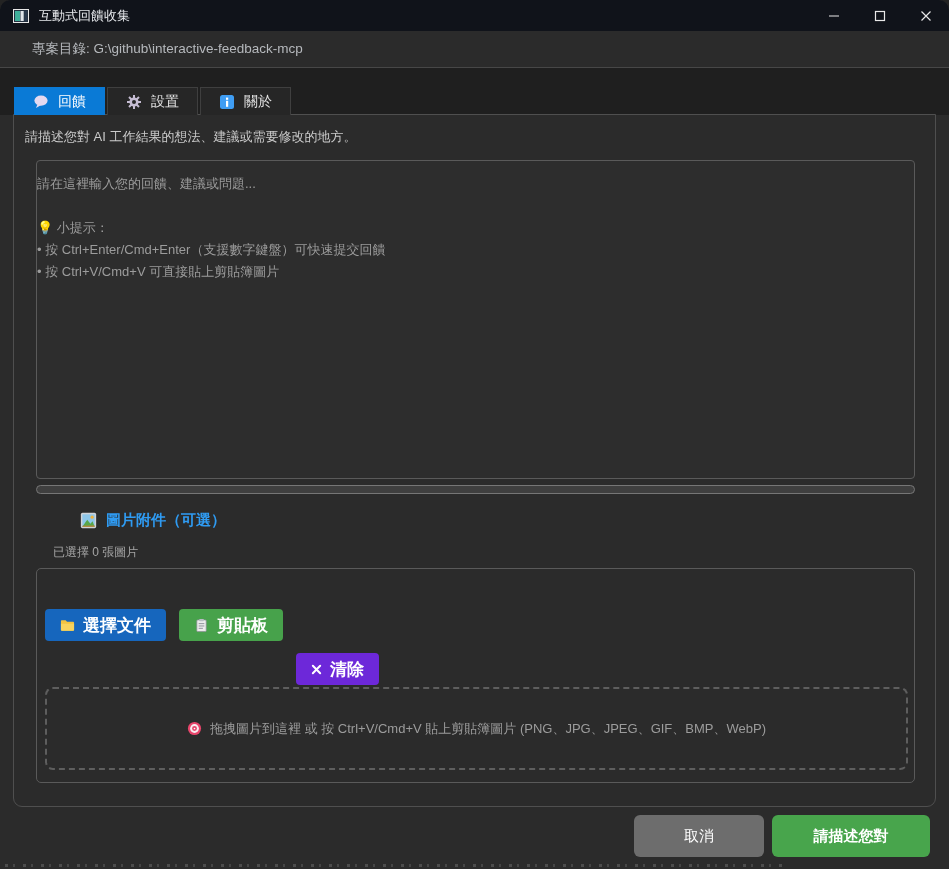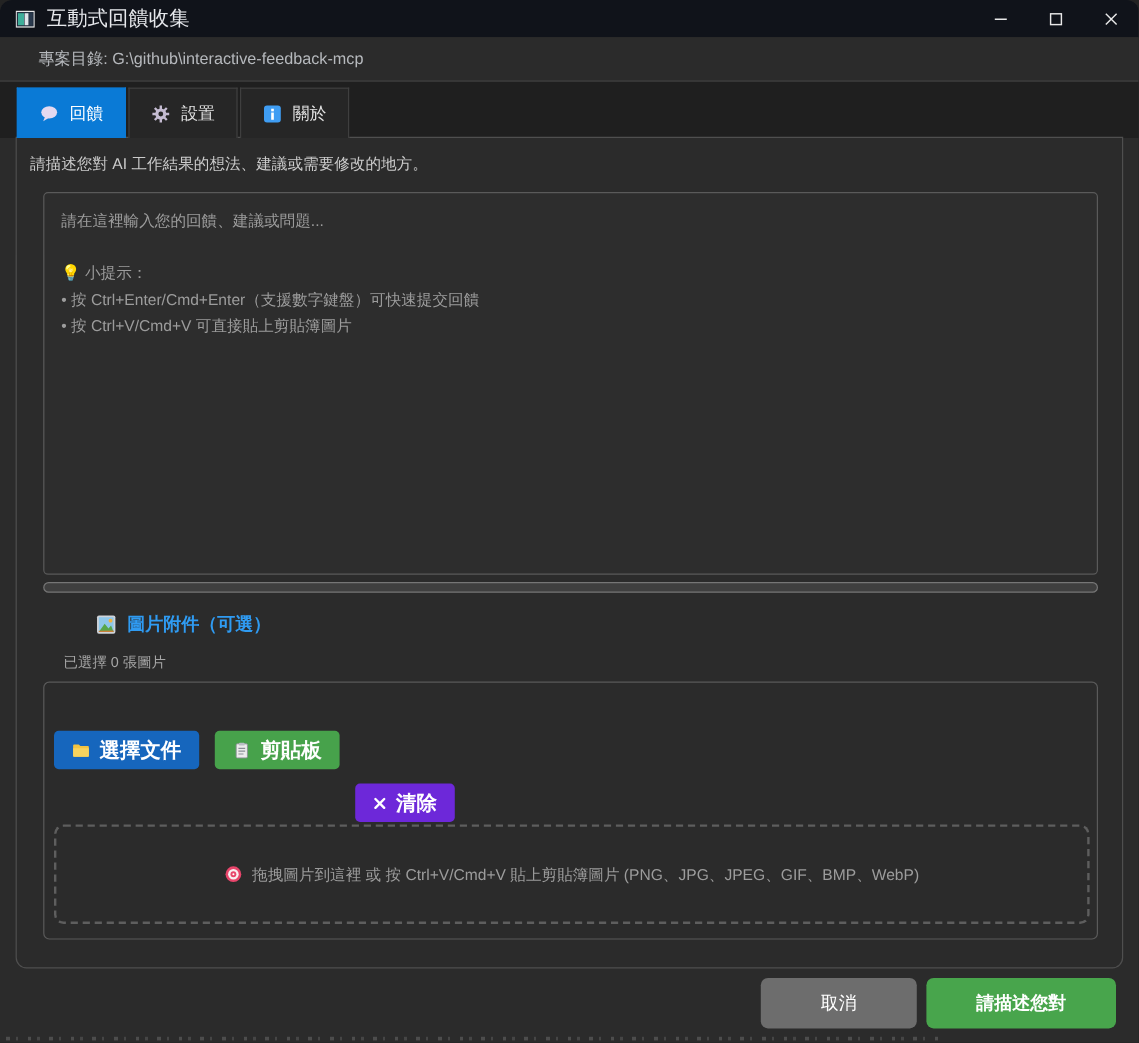--- a/index.html
+++ b/index.html
@@ -13,53 +13,53 @@
     background:#2b2b2b; overflow:hidden;
     border-radius:10px 10px 0 0;
     color:#d6d6d6;
   }
   
   .titlebar {
     position:absolute; top:0; left:0; right:0; height:31px;
     background:#10131a; display:flex; align-items:center; padding-left:13px;
   }
   .app-icon { width:16px; height:16px; margin-right:10px; flex:0 0 auto; }
-  .win-title { font-size:17px; color:#e6e8ec; }
+  .win-title { font-size:13px; color:#e6e8ec; }
   .win-controls { position:absolute; right:0; top:0; height:31px; display:flex; }
   .win-btn { width:46px; height:31px; display:flex; align-items:center; justify-content:center; }
   
   .project-row {
     position:absolute; top:31px; left:0; right:0; height:36px;
     display:flex; align-items:center; padding-left:32px;
     font-size:13.5px; color:#b6b9bd; background:#2b2b2b;
   }
   
   .tabbar {
     position:absolute; top:67px; left:0; right:0; height:48px;
     background:#1f1f1f; border-top:1px solid #474747;
   }
   .tabs { position:absolute; left:14px; bottom:0; display:flex; }
   .tab {
-    height:42px; display:flex; align-items:center; gap:9px;
+    height:28px; display:flex; align-items:center; gap:9px;
     padding:0 18px; margin-right:2px;
     background:#262626; border:1px solid #3f3f3f; border-bottom:none;
     color:#e3e3e3; font-size:14px; cursor:default; position:relative; z-index:2;
   }
   .tab.active { background:#0a7ad6; border-color:#0a7ad6; color:#ffffff; }
   .tab .ticon { width:16px; height:16px; display:block; }
   
   .pane {
     position:absolute; left:13px; top:114px; width:923px; height:693px;
     border:1px solid #4f4f4f; border-radius:0 0 9px 9px; background:#2b2b2b; z-index:1;
   }
   .description { position:absolute; left:11px; top:13px; font-size:13px; color:#cbcbcb; }
   .feedback-textarea {
     position:absolute; left:22px; top:45px; width:879px; height:319px;
     background:#2d2d2d; border:1px solid #5a5a5a; border-radius:4px;
-    resize:none; outline:none; padding:12px 14px;
+    resize:none; outline:none; padding:12px 0;
     font-family:"Liberation Sans","DejaVu Sans",sans-serif;
     font-size:13px; line-height:1.7; color:#d8d8d8;
   }
   .feedback-textarea::placeholder { color:#9c9c9c; opacity:1; }
   .h-scrollbar {
     position:absolute; left:22px; top:370px; width:879px; height:9px;
     background:#3f3f3f; border:1px solid #767676; border-radius:5px;
   }
   .section-header {
     position:absolute; left:26px; top:396px; display:flex; align-items:center; gap:9px;

